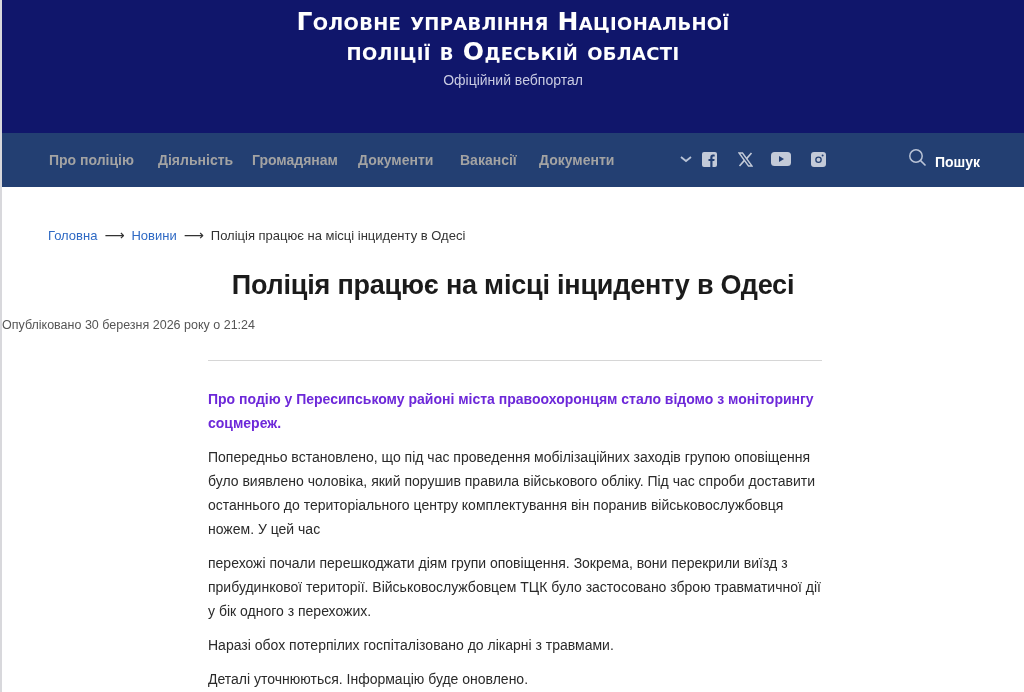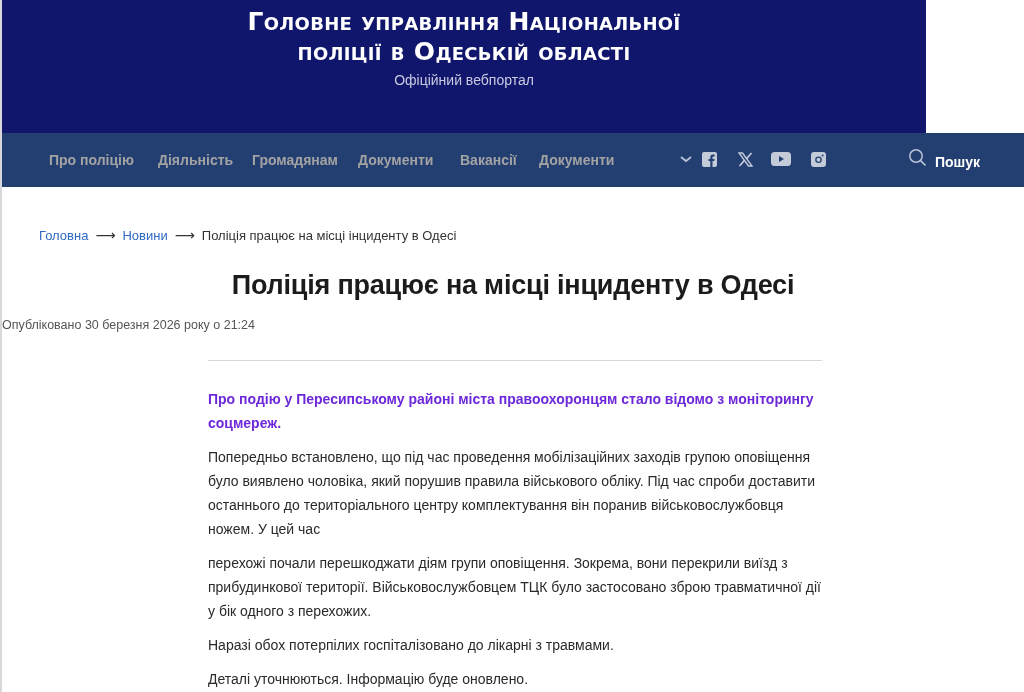--- a/index.html
+++ b/index.html
@@ -1,30 +1,30 @@
 <!DOCTYPE html>
 <html><head>
 <meta charset="utf-8">
 <style>
   * { box-sizing: border-box; margin: 0; padding: 0; }
   html, body { width: 1024px; height: 692px; overflow: hidden; background: #ffffff; }
   body { font-family: "Liberation Sans", "DejaVu Sans", sans-serif; color: #1a1a1a; position: relative; border-left: 2px solid #d8d8dc; }
 
-  .top-header { position: absolute; left: 0; top: 0; width: 924px; height: 133px; background: #10166b; text-align: center; }
+  .top-header { position: absolute; left: 0; top: 0; width: 1022px; height: 133px; background: #10166b; text-align: center; }
   .site-title { position: absolute; left: 0; right: 0; top: 7px; color: #ffffff; font-family: "DejaVu Sans", sans-serif; font-weight: bold; font-size: 25px; line-height: 30px; letter-spacing: 0.3px; font-variant: small-caps; }
   .site-title span { display: block; }
   .site-subtitle { position: absolute; left: 0; right: 0; top: 72px; color: #c9cbe2; font-size: 14px; }
 
   .nav-bar { position: absolute; left: 0; top: 133px; width: 1022px; height: 54px; background: #233f72; }
   .nav-item { position: absolute; top: 19px; color: #a3a3a3; font-weight: bold; font-size: 14px; text-decoration: none; white-space: nowrap; }
   .social { position: absolute; top: 18px; width: 16px; height: 16px; display: flex; align-items: center; justify-content: center; }
   .social svg { display: block; }
   .search-btn { position: absolute; left: 906px; top: 148px; display: flex; align-items: flex-end; gap: 8px; color: #ffffff; font-weight: bold; font-size: 14px; }
 
-  .breadcrumb { position: absolute; left: 37px; top: 227px; font-size: 13px; display: flex; align-items: center; gap: 7px; white-space: nowrap; justify-content: center; }
+  .breadcrumb { position: absolute; left: 46px; top: 227px; font-size: 13px; display: flex; align-items: center; gap: 7px; white-space: nowrap; justify-content: center; }
   .breadcrumb a { color: #2e69c4; text-decoration: none; }
   .breadcrumb .sep { color: #333; font-size: 14px; }
   .breadcrumb .current { color: #333; }
 
   .article-title { position: absolute; left: 0; width: 1022px; top: 270px; text-align: center; font-size: 27px; font-weight: bold; color: #1b1b1b; letter-spacing: -0.2px; }
   .article-date { position: absolute; left: 0; width: 1022px; top: 318px; text-align: left; font-size: 12.5px; color: #555; }
   .divider { position: absolute; left: 206px; top: 360px; width: 614px; height: 1px; background: #d6d6d6; }
 
   .article-body { position: absolute; left: 206px; top: 387px; width: 620px; font-size: 14px; line-height: 24px; color: #2a2a2a; }
   .article-body p { margin-bottom: 10px; }

